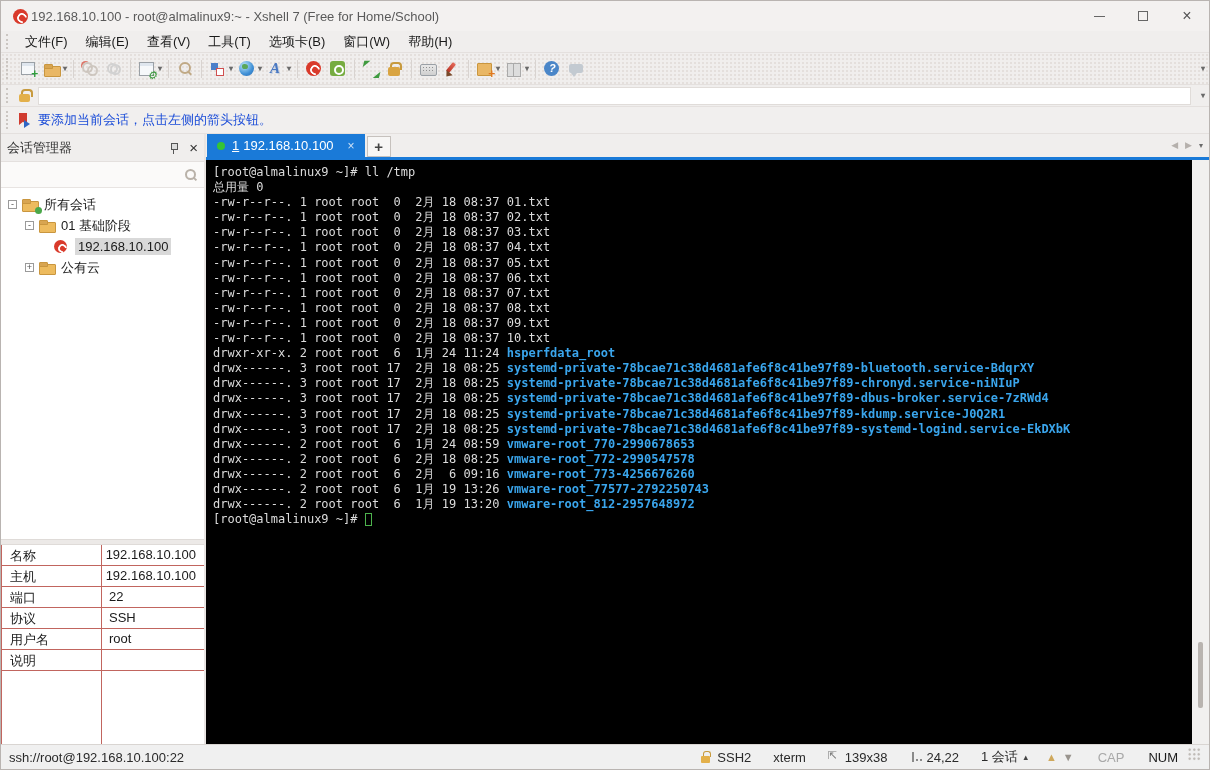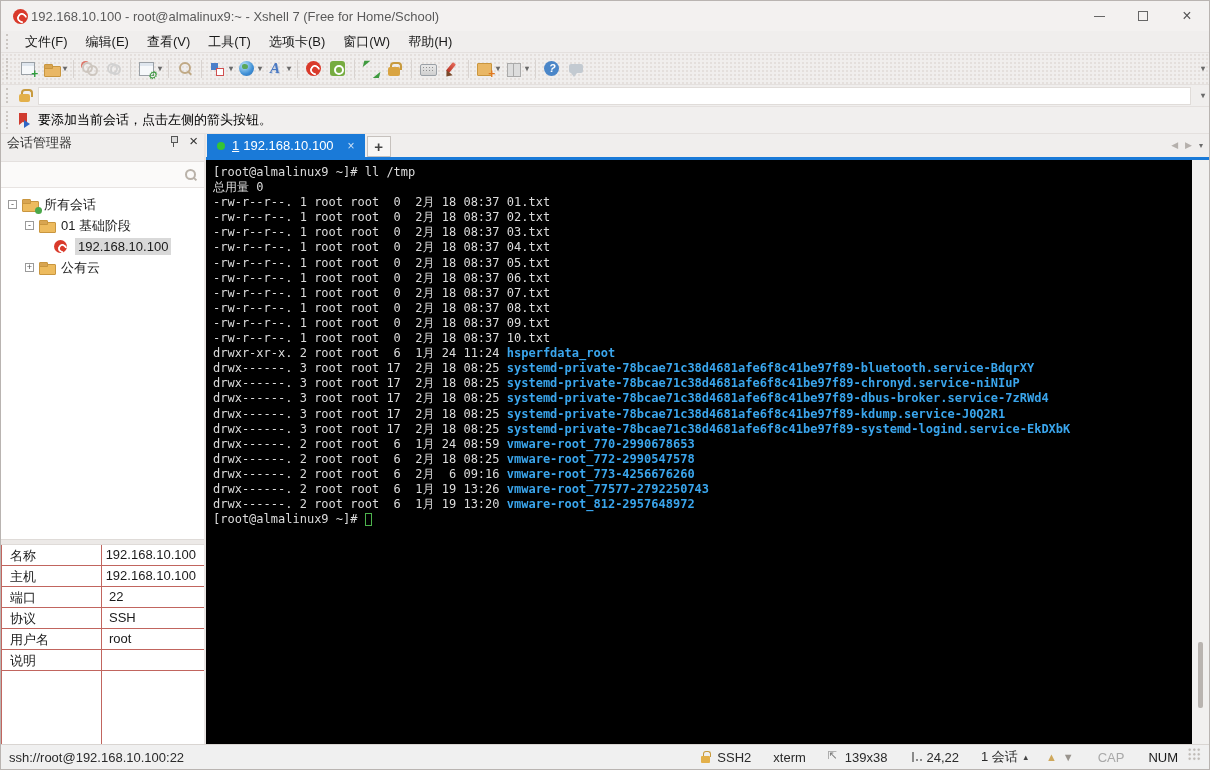--- a/index.html
+++ b/index.html
@@ -77,26 +77,26 @@
   .addr-lock { width:18px; height:16px; position:relative; margin-right:4px; }
   .addr-lock::before { content:""; position:absolute; left:5px; top:1px; width:8px; height:6px; border:2px solid #c79a3e; border-bottom:none; border-radius:4px 4px 0 0; }
   .addr-lock::after { content:""; position:absolute; left:3px; top:6px; width:11px; height:8px; background:#e3b04a; border-radius:2px; }
   .addr-input { flex:1; height:18px; background:#fff; border:1px solid #e0dcd9; margin-right:18px; }
 
   
   .infobar { height:27px; background:#f1efee; }
   .flag-ic { width:16px; height:16px; position:relative; margin-right:6px; }
   .flag-ic::before { content:""; position:absolute; left:3px; top:1px; width:8px; height:12px; background:#d03b2f; clip-path:polygon(0 0,100% 0,100% 100%,50% 72%,0 100%); }
   .flag-ic::after { content:""; position:absolute; left:8px; top:8px; width:0; height:0; border-top:4px solid transparent; border-bottom:4px solid transparent; border-left:6px solid #2f66c4; }
-  .info-text { color:#000000;text-align:right; }
+  .info-text { color:#1d4ed8;text-align:right; }
 
   
   .main { flex:1; display:flex; min-height:0; }
   .left-panel { width:205px; display:flex; flex-direction:column; background:#fff; border-right:2px solid #e8e4e2; flex:0 0 auto; }
-  .sm-header { height:28px; background:#f0eeed; display:flex; padding:0 6px; border-bottom:1px solid #e4e0de; flex:0 0 auto; }
+  .sm-header { height:28px; background:#f0eeed; display:flex; align-items:center; padding:0 6px; border-bottom:1px solid #e4e0de; flex:0 0 auto; }
   .sm-title { flex:1; color:#333; }
   .pin-ic { width:14px; height:14px; position:relative; margin-right:8px; }
   .pin-ic::before { content:""; position:absolute; left:4px; top:2px; width:5px; height:5px; border:1px solid #555; background:#ddd; }
   .pin-ic::after { content:""; position:absolute; left:6px; top:9px; width:1px; height:4px; background:#555; }
   .sm-close { color:#333; font-size:15px; line-height:14px; }
   .sm-search { height:26px; background:#fbfaf9; border-bottom:1px solid #e8e4e2; display:flex; align-items:center; padding:0 6px; flex:0 0 auto; }
   .search-input { flex:1; height:18px; border:none; background:transparent; outline:none; font-size:12px; }
   .mag-ic { width:16px; height:16px; position:relative; }
   .mag-ic::before { content:""; position:absolute; left:3px; top:2px; width:7px; height:7px; border:2px solid #b9b2a9; border-radius:50%; }
   .mag-ic::after { content:""; position:absolute; left:11px; top:11px; width:4px; height:2px; background:#b9b2a9; transform:rotate(45deg); }

